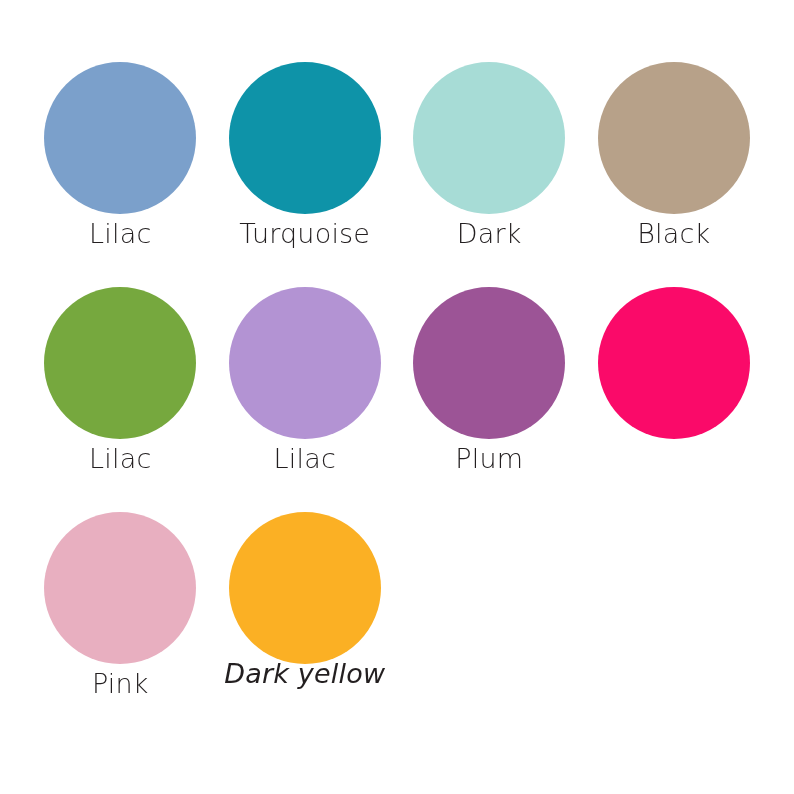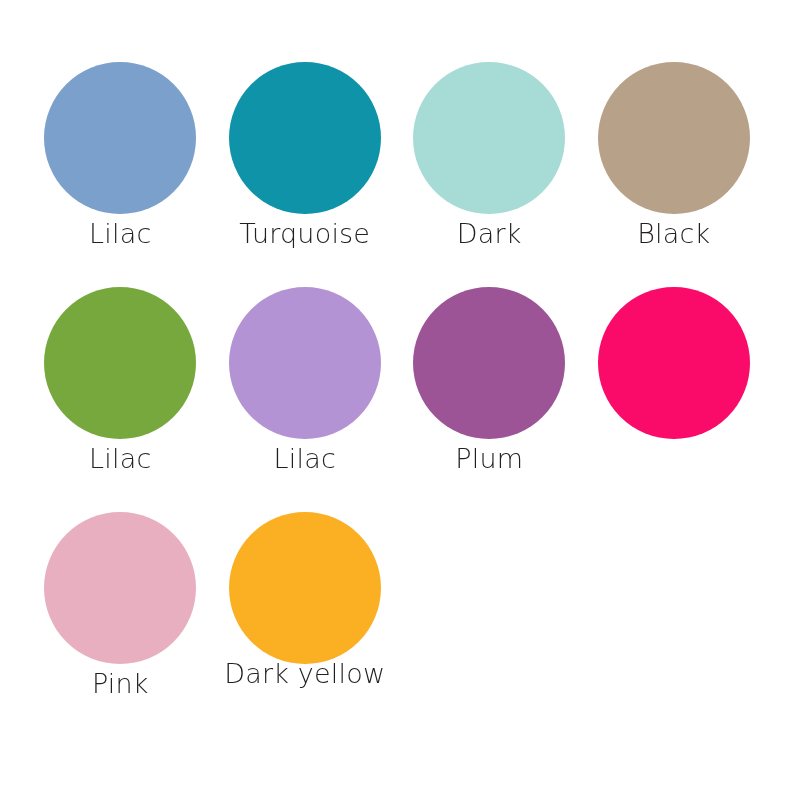--- a/index.html
+++ b/index.html
@@ -52,20 +52,21 @@
     line-height: 1.05;
     font-weight: 300;
     color: #231f20;
     letter-spacing: 0.2px;
     white-space: nowrap;
     text-align: center;
     font-family: "DejaVu Sans", "Liberation Sans", sans-serif;
   }
   .swatch-cell.tight .swatch-label {
     margin-top: -4px;
+    font-style: italic;
   }
 </style>
 </head>
 <body>
 
 <div id="swatch-chart">
   <div class="swatch-grid">
       <div class="swatch-cell">
         <div class="swatch-disc" style="background: rgb(123, 160, 203);"></div>
         <div class="swatch-label">Lilac</div>

